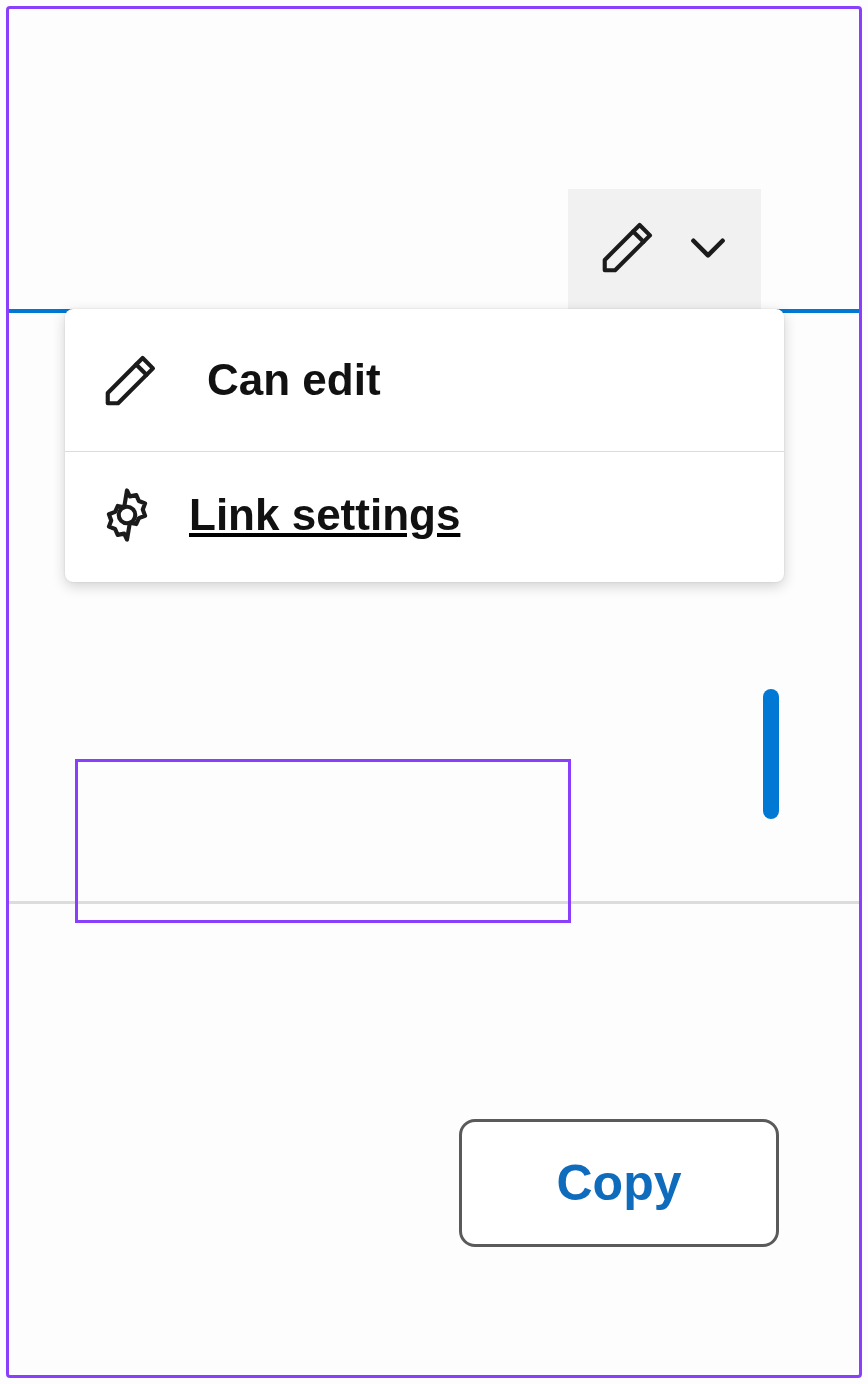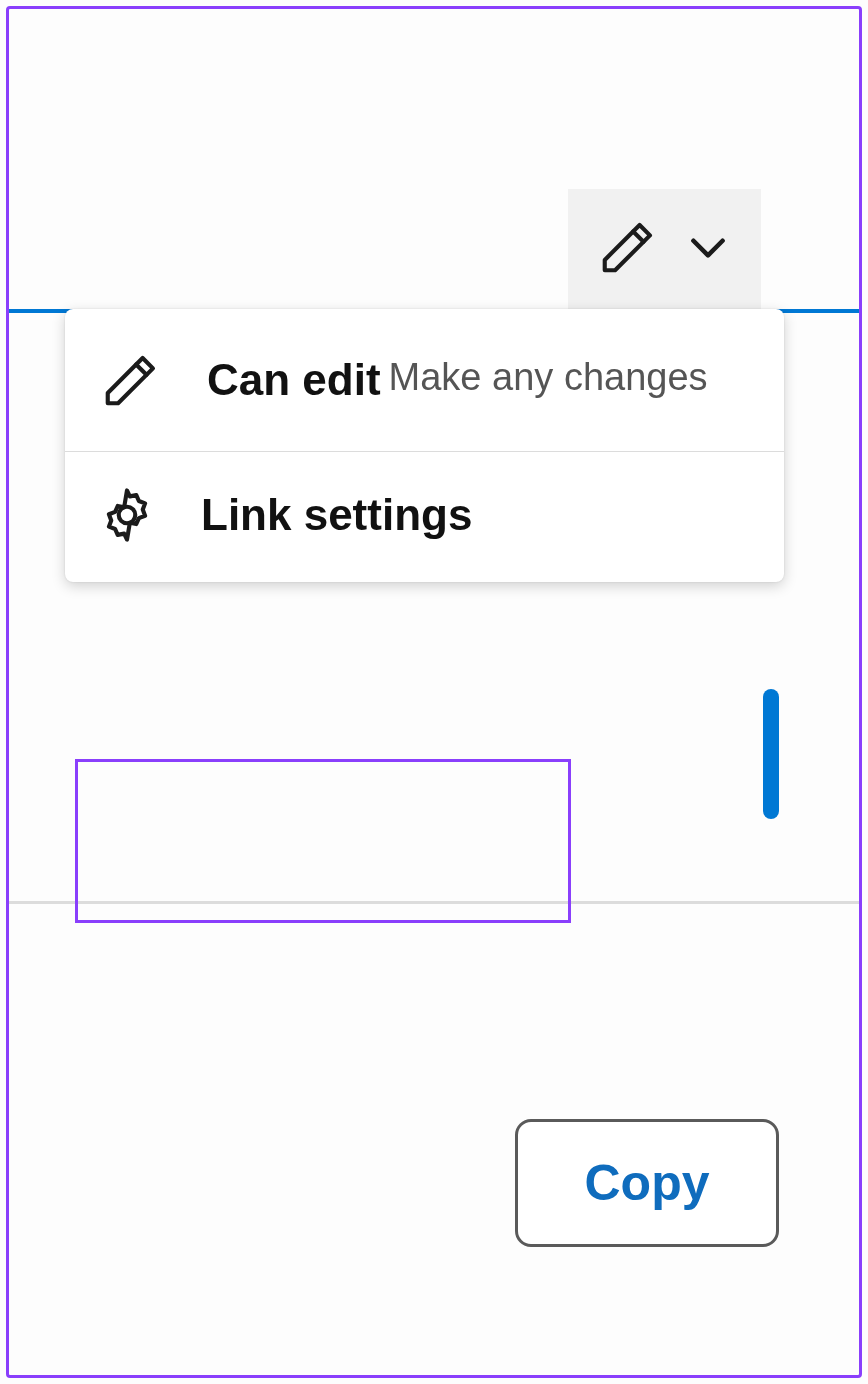--- a/index.html
+++ b/index.html
@@ -75,48 +75,49 @@
     gap: 40px;
     cursor: pointer;
   }
   .option .icon-wrap {
     width: 72px;
     display: flex;
     justify-content: center;
     flex-shrink: 0;
   }
   .option .icon-wrap svg { width: 62px; height: 62px; }
-  .option .txt { display: flex; flex-direction: row; gap: 8px; }
+  .option .txt { display: flex; flex-direction: column; gap: 8px; }
   .option .title { font-size: 44px; font-weight: 600; color: #111; line-height: 1.05; }
   .option .desc { font-size: 38px; color: #555; line-height: 1.1; }
   .divider { height: 1px; background: #dcdcdc; width: 100%; }
   .settings-row {
     display: flex;
     align-items: center;
     padding: 32px 26px 36px 26px;
-    gap: 38px;
+    gap: 26px;
     cursor: pointer;
+    text-decoration: underline;
   }
   .settings-highlight {
     position: absolute;
     left: 66px;
     width: 496px;
     top: 750px;
     height: 164px;
     border: 3px solid #8a3ffc;
     pointer-events: none;
   }
   .settings-row .icon-wrap { width: 72px; display: flex; justify-content: center; }
   .settings-row .icon-wrap svg { width: 62px; height: 62px; }
   .settings-row .title { font-size: 44px; font-weight: 600; color: #111; }
   .copy-btn {
     position: absolute;
     right: 80px;
     top: 1110px;
-    width: 264px;
+    width: 320px;
     height: 128px;
     border: 3px solid #5a5a5a;
     border-radius: 16px;
     background: #ffffff;
     display: flex;
     align-items: center;
     justify-content: center;
     font-size: 50px;
     font-weight: 600;
     color: #0f6cbd;
@@ -150,21 +151,20 @@
 
     <div class="option">
       <span class="icon-wrap">
         <svg viewBox="0 0 24 24" fill="none" stroke="#1b1b1b" stroke-width="1.6" stroke-linecap="round" stroke-linejoin="round">
           <path d="M16.5 3.5l4 4L7 21H3v-4L16.5 3.5z"></path>
           <path d="M14 6l4 4"></path>
         </svg>
       </span>
       <span class="txt">
         <span class="title">Can edit</span>
-        <span class="desc">Make any changes</span>
       </span>
     </div>
 
 
     <div class="divider"></div>
 
     <div class="settings-row">
       <span class="icon-wrap">
         <svg viewBox="0 0 24 24" fill="none" stroke="#1b1b1b" stroke-width="1.6" stroke-linecap="round" stroke-linejoin="round">
           <circle cx="12" cy="12" r="3.2"></circle>

